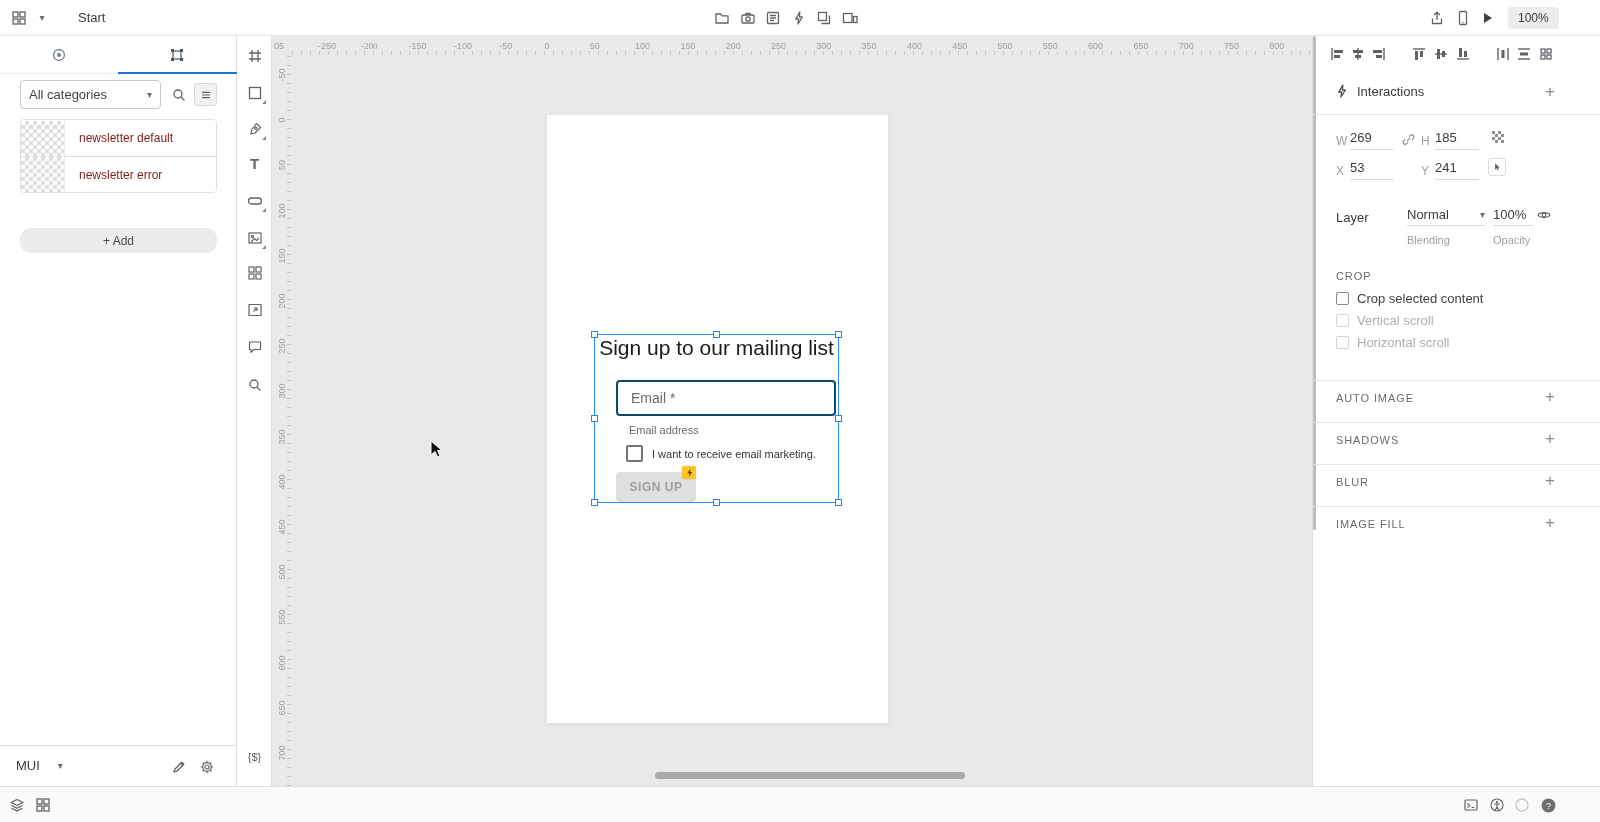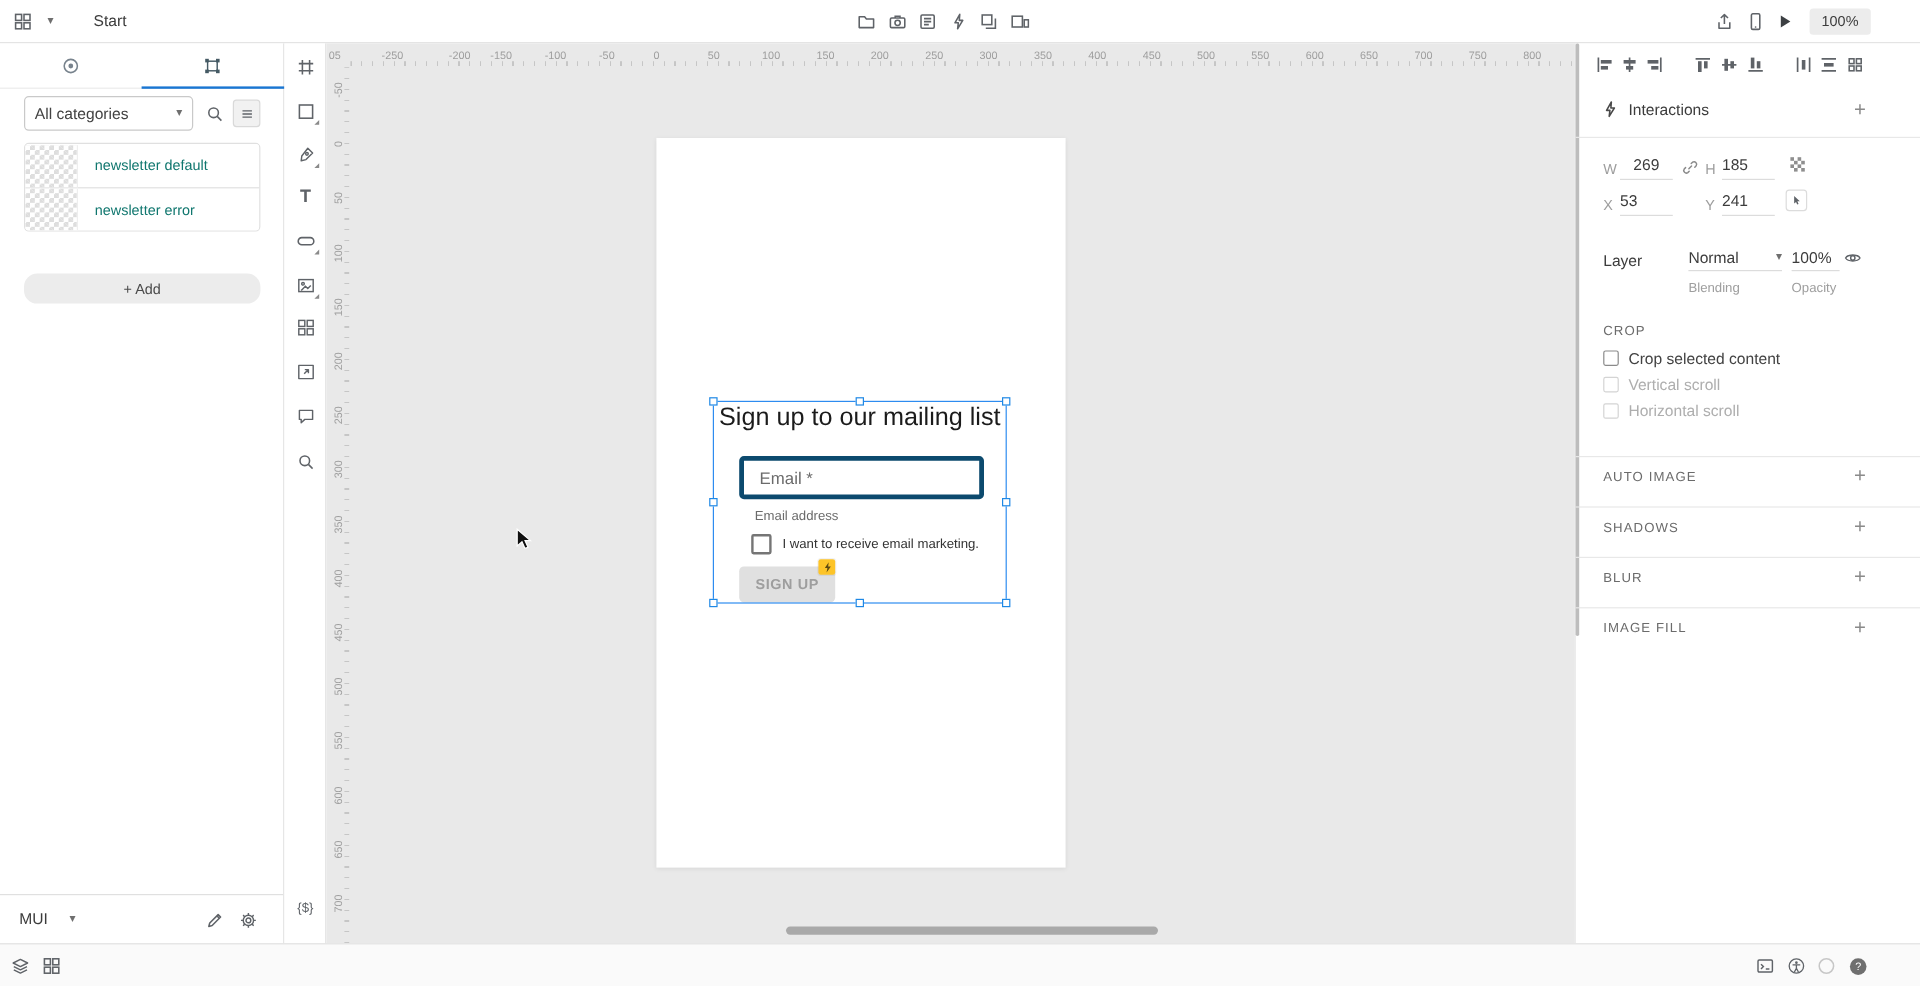--- a/index.html
+++ b/index.html
@@ -25,21 +25,21 @@
   .sb-select .caret-glyph{margin-left:auto}
   .sb-iconbtn{position:absolute;width:26px;height:26px;display:flex;align-items:center;justify-content:center;border-radius:3px}
   .sb-listbtn{position:absolute;left:194px;top:47px;width:23px;height:23px;border:1px solid #d9d9d9;background:#f1f1f1;border-radius:3px;display:flex;align-items:center;justify-content:center}
   .sb-items{position:absolute;left:20px;top:83px;width:197px;border:1px solid #e0e0e0;border-radius:4px;overflow:hidden;background:#fff}
   .sb-item{height:36px;display:flex;align-items:center;background:#fff}
   .sb-item + .sb-item{border-top:1px solid #e0e0e0}
   .sb-thumb{width:44px;height:35px;border-right:1px solid #eee;background-color:#fff;
     background-image:linear-gradient(45deg,#ddd 25%,transparent 25%,transparent 75%,#ddd 75%),
                      linear-gradient(45deg,#ddd 25%,transparent 25%,transparent 75%,#ddd 75%);
     background-size:8px 8px;background-position:0 0,4px 4px}
-  .sb-item-label{margin-left:14px;font-size:12px;color:#0f766e}
+  .sb-item-label{margin-left:14px;font-size:12px;color:#7f1d1d}
   .sb-add{position:absolute;left:20px;top:192px;width:197px;height:25px;background:#ececec;border-radius:11px;font-size:12px;color:#4a4a4a;display:flex;align-items:center;justify-content:center}
   .sb-bottom{position:absolute;left:0;top:709px;width:100%;height:41px;border-top:1px solid #e0e0e0}
   .sb-lib{position:absolute;left:16px;top:12px;display:flex;align-items:center;gap:18px;font-size:13px;color:#3c3c3c}
   .sb-bottom .sb-iconbtn{top:8px}
 
   
   .toolcol{position:absolute;left:237px;top:36px;width:35px;height:750px;background:#fff;border-right:1px solid #e0e0e0;z-index:20}
   .tool-btn{position:absolute;left:4px;width:27px;height:27px;display:flex;align-items:center;justify-content:center;border-radius:3px}
   .tool-caret{position:absolute;right:2px;bottom:2px;width:0;height:0;border-left:4px solid transparent;border-bottom:4px solid #8a8a8a}
   .tool-T{font-size:15px;color:#5f6368;font-weight:bold}
@@ -48,21 +48,21 @@
   
   .canvas{position:absolute;left:272px;top:36px;width:1040px;height:750px;background:#e9e9e9;overflow:hidden}
   .ruler-h{position:absolute;left:0;top:0;right:0;height:20px}
   .ruler-v{position:absolute;left:0;top:0;bottom:0;width:20px}
   .ticks-h{position:absolute;left:20px;right:0;bottom:1px;height:4px;background:repeating-linear-gradient(to right,#c6c6c6 0 1px,transparent 1px 9px)}
   .ticks-v{position:absolute;top:20px;bottom:0;right:1px;width:4px;background:repeating-linear-gradient(to bottom,#c6c6c6 0 1px,transparent 1px 9px)}
   .rnum{position:absolute;top:5px;font-size:9px;color:#9e9e9e;white-space:nowrap}
   .rnum-v{position:absolute;left:-3px;width:26px;text-align:center;font-size:9px;color:#9e9e9e;transform:rotate(-90deg)}
   .artboard{position:absolute;left:275px;top:79px;width:341px;height:608px;background:#fff;box-shadow:0 1px 4px rgba(0,0,0,.07)}
   .cmp-heading{position:absolute;left:322px;top:300px;width:245px;text-align:center;font-size:21px;color:#1b1b1b;white-space:nowrap}
-  .cmp-input{position:absolute;left:344px;top:344px;width:204px;height:36px;border:4px solid #0c4a6e;border-radius:4px;background:#fff;display:flex;align-items:center;padding-left:13px;font-size:14px;color:#6b6b6b}
+  .cmp-input{position:absolute;left:344px;top:344px;width:220px;height:36px;border:2px solid #0c4a6e;border-radius:4px;background:#fff;display:flex;align-items:center;padding-left:13px;font-size:14px;color:#6b6b6b}
   .cmp-helper{position:absolute;left:357px;top:388px;font-size:11px;color:#6b6b6b}
   .cmp-check{position:absolute;left:354px;top:409px;width:17px;height:17px;border:2px solid #757575;border-radius:2px;background:#fff}
   .cmp-checklabel{position:absolute;left:380px;top:412px;font-size:11px;color:#333}
   .cmp-btn{position:absolute;left:344px;top:436px;width:80px;height:30px;background:#e0e0e0;border-radius:4px;color:#9e9e9e;font-size:12px;font-weight:bold;letter-spacing:.5px;display:flex;align-items:center;justify-content:center}
   .cmp-badge{position:absolute;left:410px;top:430px;width:14px;height:13px;background:#fdc428;border-radius:2px;display:flex;align-items:center;justify-content:center;box-shadow:0 0 0 1px rgba(0,0,0,.05)}
   .sel{position:absolute;left:322px;top:298px;width:245px;height:169px;border:1px solid #2d8cf0}
   .handle{position:absolute;width:7px;height:7px;background:#fff;border:1px solid #1e88e5}
   .h-nw{left:-4px;top:-4px}.h-n{left:calc(50% - 4px);top:-4px}.h-ne{right:-4px;top:-4px}
   .h-w{left:-4px;top:calc(50% - 4px)}.h-e{right:-4px;top:calc(50% - 4px)}
   .h-sw{left:-4px;bottom:-4px}.h-s{left:calc(50% - 4px);bottom:-4px}.h-se{right:-4px;bottom:-4px}
@@ -335,21 +335,21 @@
         </svg>
     </button>
     <button class="tool-tokens">{$}</button>
   </nav>
 
   <main class="canvas">
     <div class="ruler-h">
         <div class="ticks-h"></div>
         <span class="rnum" style="left: 2px;">05</span>
         <span class="rnum" style="left: 46px;">-250</span>
-        <span class="rnum" style="left: 102px;">-200</span>
+        <span class="rnum" style="left: 89px; font-family: Liberation Serif, serif;">-200</span>
         <span class="rnum" style="left: 136.6px;">-150</span>
         <span class="rnum" style="left: 181.9px;">-100</span>
         <span class="rnum" style="left: 227.2px;">-50</span>
         <span class="rnum" style="left: 272.5px;">0</span>
         <span class="rnum" style="left: 317.8px;">50</span>
         <span class="rnum" style="left: 363.1px;">100</span>
         <span class="rnum" style="left: 408.4px;">150</span>
         <span class="rnum" style="left: 453.7px;">200</span>
         <span class="rnum" style="left: 499px;">250</span>
         <span class="rnum" style="left: 544.3px;">300</span>
@@ -491,21 +491,21 @@
     <div class="rp-iconbox" style="left:20px;top:46px">
       <svg width="16" height="16" viewBox="0 0 16 16">
           <path d="M8.8 2 L4.8 9 h2.8 L7 14 L11.3 7 H8.4 Z" stroke="#4a4a4a" fill="none" stroke-width="1.3" stroke-linejoin="round"></path>
         </svg>
     </div>
     <span class="rp-title">Interactions</span>
     <button class="rp-plus" style="top:47px">+</button>
     <div class="rp-divider" style="top:78px"></div>
 
     <span class="rp-row-label" style="left:23px;top:98px">W</span>
-    <input class="dim-input" style="left: 37px; top: 92px; text-align: center;" value="269">
+    <input class="dim-input" style="left: 37px; top: 92px;" value="269">
     <div class="rp-iconbox" style="left:86px;top:94px">
       <svg width="15" height="15" viewBox="0 0 16 16">
           <g stroke="#8a8a8a" fill="none" stroke-width="1.3" stroke-linecap="round">
             <path d="M6.8 9.2 l2.4-2.4"></path>
             <path d="M8.9 4.6 l1.2-1.2 a2.3 2.3 0 0 1 3.2 3.2 l-1.2 1.2"></path>
             <path d="M7.1 11.4 l-1.2 1.2 a2.3 2.3 0 0 1 -3.2 -3.2 l1.2 -1.2"></path>
           </g>
         </svg>
     </div>
     <span class="rp-row-label" style="left:108px;top:98px">H</span>

